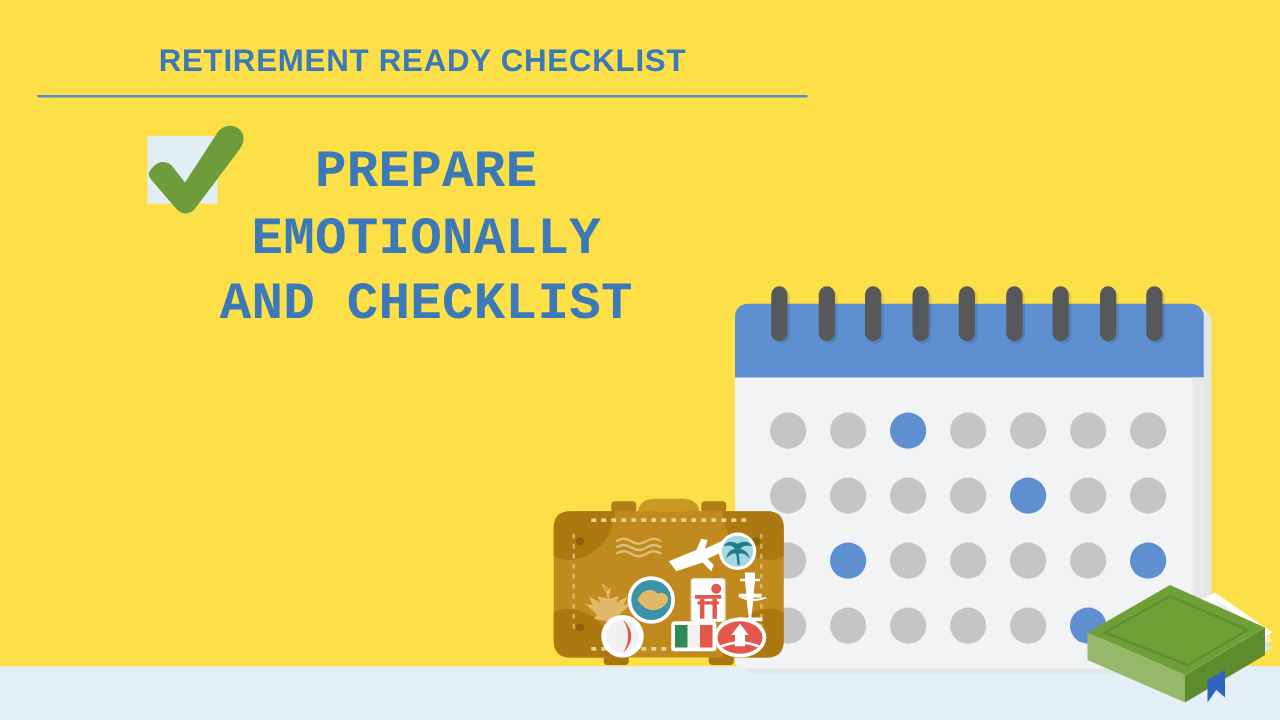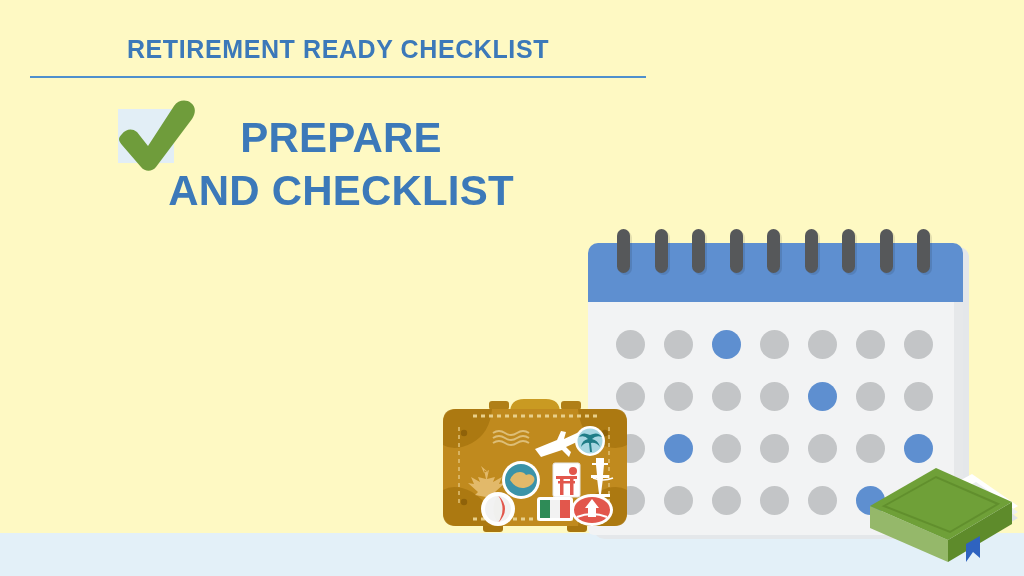--- a/index.html
+++ b/index.html
@@ -7,21 +7,21 @@
     padding: 0;
     background: #ffffff;
   }
   body {
     font-family: "Liberation Sans", sans-serif;
   }
   #slide {
     position: relative;
     width: 1024px;
     height: 576px;
-    background: #fef9c3;
+    background: #fde047;
     overflow: hidden;
   }
 
   
   .floor-band {
     position: absolute;
     left: 0;
     bottom: 0;
     width: 1024px;
     height: 43px;
@@ -74,21 +74,21 @@
     left: 155px;
     top: 112px;
     width: 372px;
     text-align: center;
     font-size: 42px;
     font-weight: bold;
     line-height: 1.25;
     letter-spacing: 0.2px;
     color: #3c79b9;
   }
-  .headline .ln { display: block; white-space: nowrap; }
+  .headline .ln { display: block; white-space: nowrap; font-family: Liberation Mono, monospace; }
 
   
   .calendar {
     position: absolute;
     left: 588px;
     top: 243px;
     width: 375px;
     height: 292px;
   }
   .cal-shadow {
@@ -163,20 +163,21 @@
   <div class="eyebrow nosel">RETIREMENT READY CHECKLIST</div>
   <div class="rule"></div>
 
   <div class="check-badge"></div>
   <svg class="check-mark" viewBox="0 0 86 74">
     <path d="M10 36 C14 31 20 30 25 34 L36 48 L62 8 C66 2 74 1 79 5 C84 9 84 15 80 21 L44 69 C40 74 33 74 29 69 L10 47 C6 42 6 40 10 36 Z" fill="#6f9c3b"></path>
   </svg>
 
   <div class="headline nosel">
     <span class="ln">PREPARE</span>
+    <span class="ln">EMOTIONALLY</span>
     <span class="ln">AND CHECKLIST</span>
   </div>
 
   <div class="calendar">
     <div class="cal-shadow"></div>
     <div class="cal-head"></div>
     <div class="cal-body"></div>
     <div class="cal-body-edge"></div>
     <div id="spirals">
         <div class="spiral" style="left: 29px;"></div>

